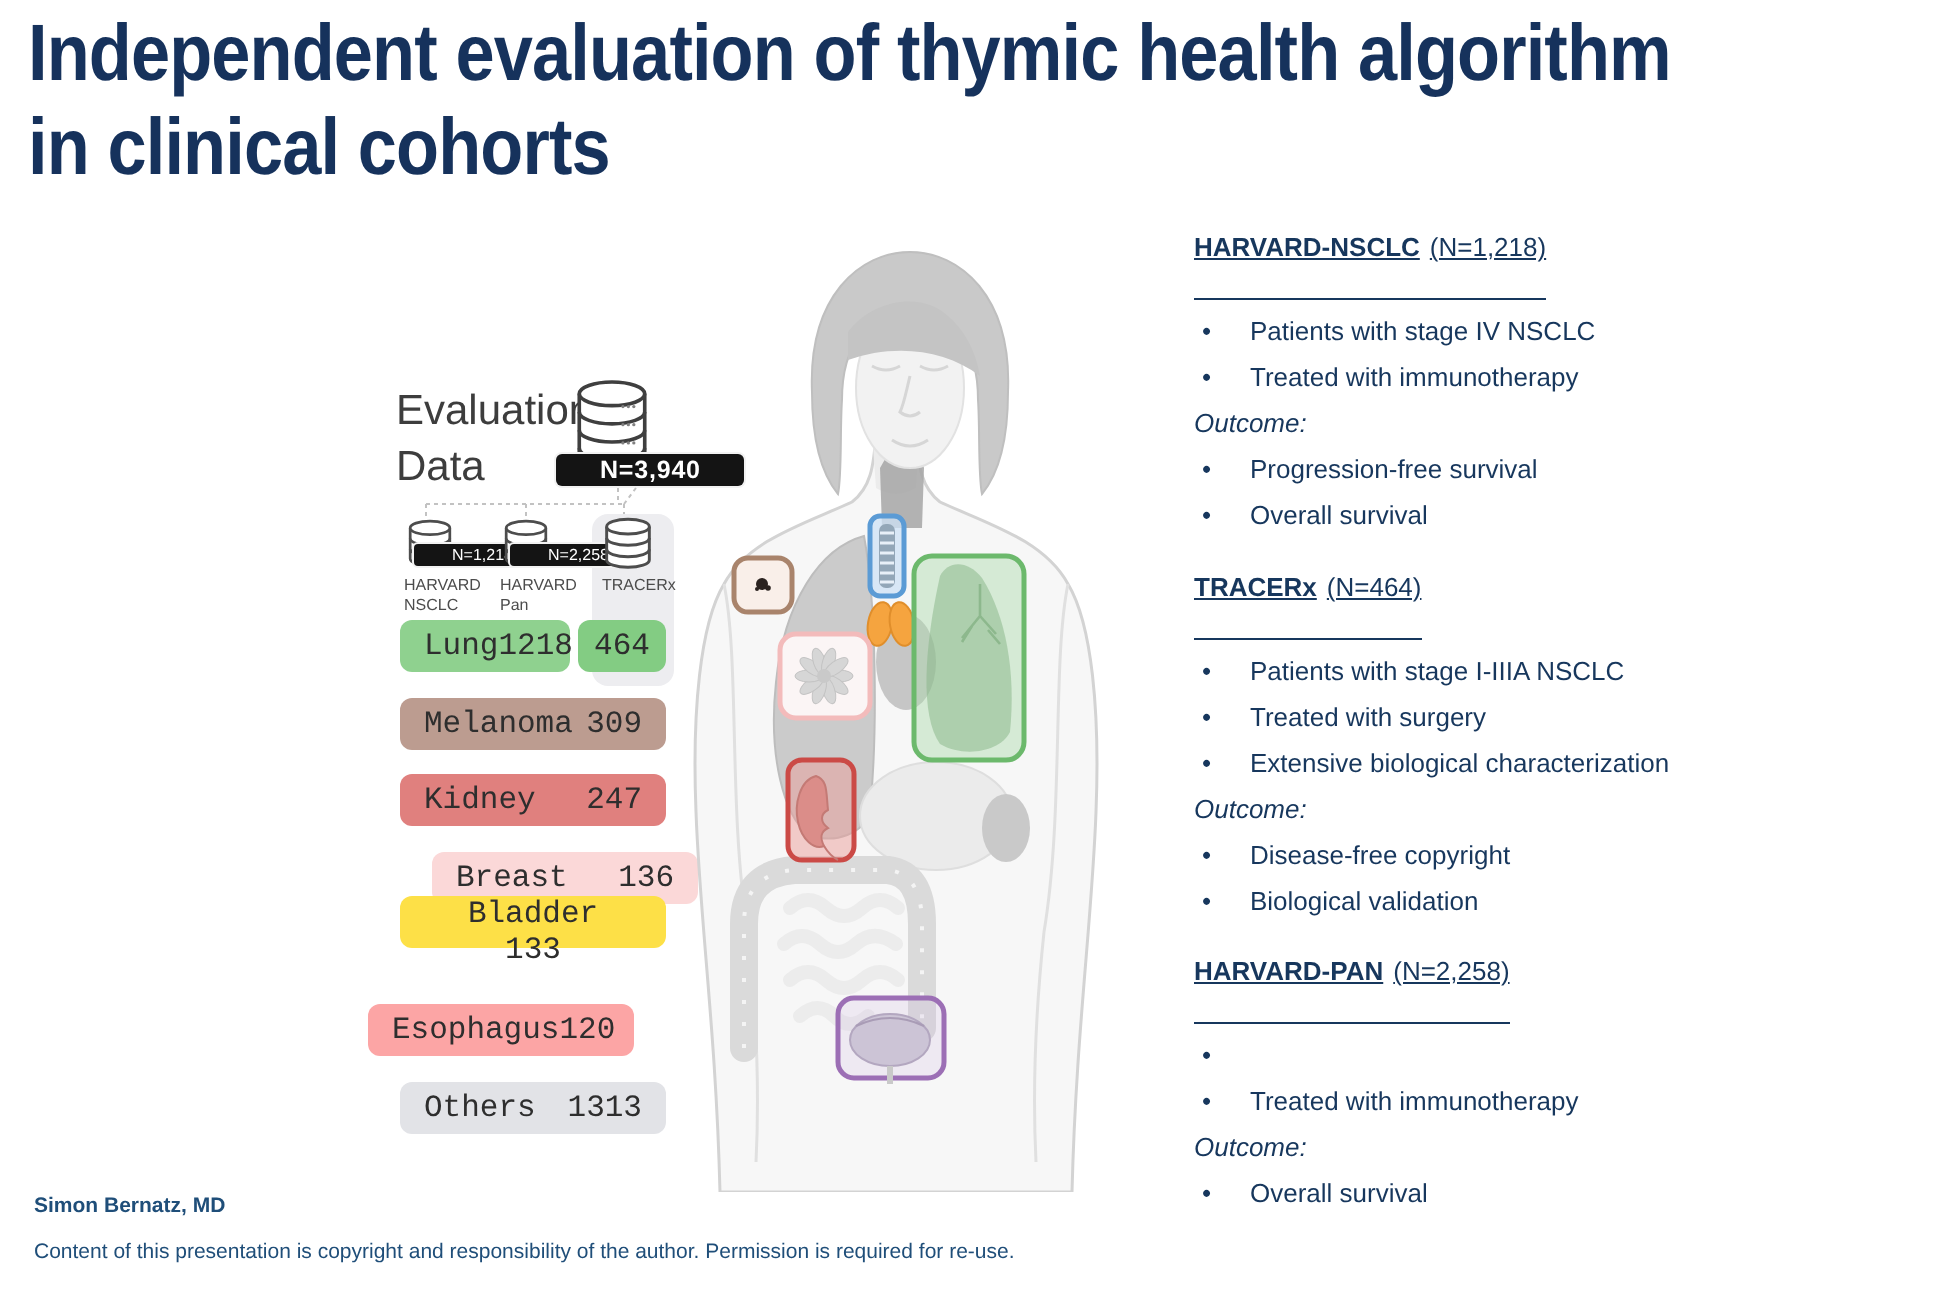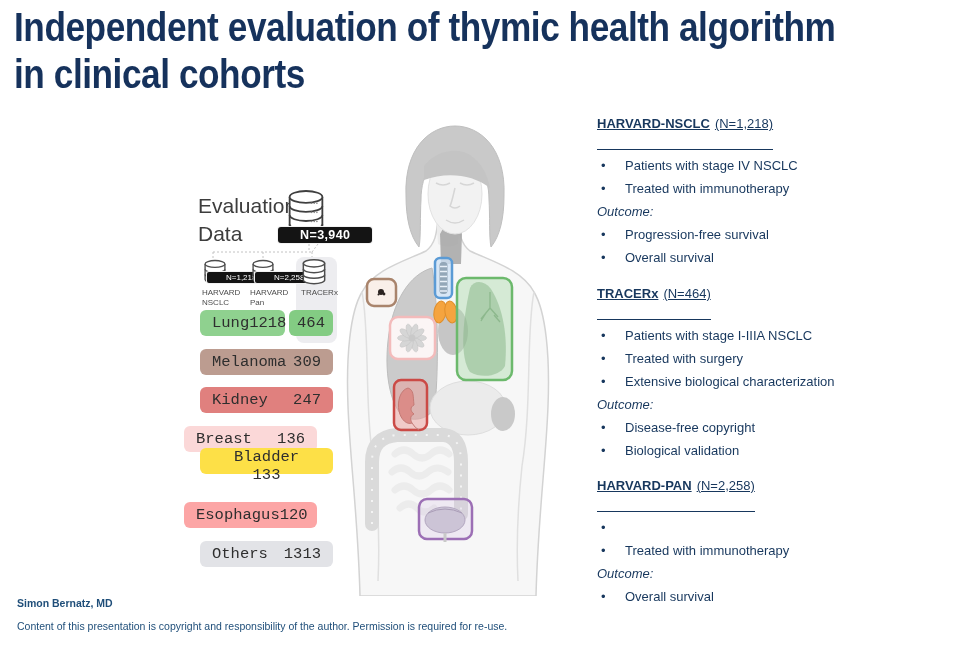--- a/index.html
+++ b/index.html
@@ -126,21 +126,21 @@
   </div>
 
   <div class="pill" style="left: 200px; top: 349px; background-color: rgb(188, 156, 144);">
     <span>Melanoma</span>
     <span>309</span>
   </div>
   <div class="pill" style="left: 200px; top: 387px; background-color: rgb(224, 128, 126);">
     <span>Kidney</span>
     <span>247</span>
   </div>
-  <div class="pill" style="left: 184px; top: 426px; background-color: rgb(251, 216, 216);">
+  <div class="pill" style="left: 216px; top: 426px; background-color: rgb(251, 216, 216);">
     <span>Breast</span>
     <span>136</span>
   </div>
   <div class="pill" style="left: 200px; top: 448px; background-color: #fde047; flex-direction: column;">
     <span>Bladder</span>
     <span>133</span>
   </div>
   <div class="pill" style="left: 184px; top: 502px; background-color: #fca5a5;">
     <span>Esophagus</span>
     <span>120</span>

